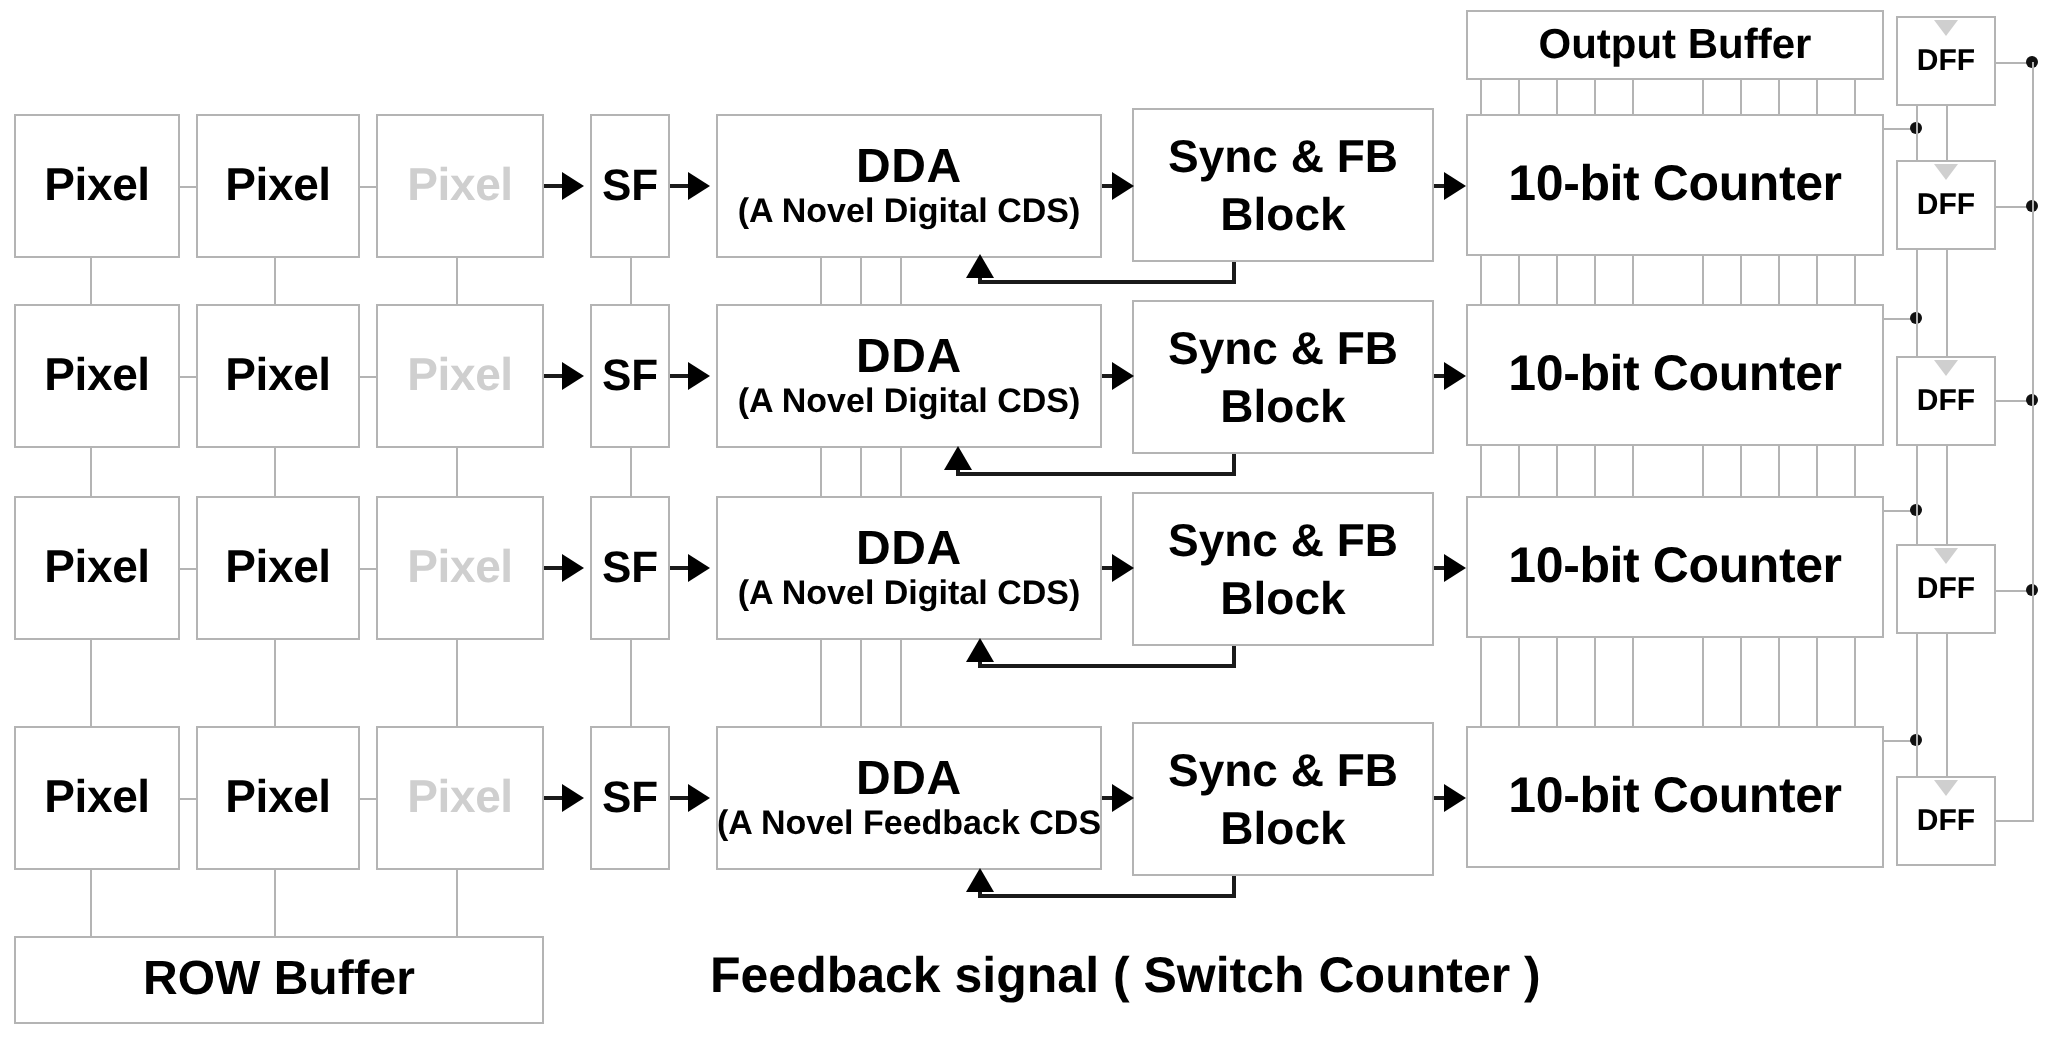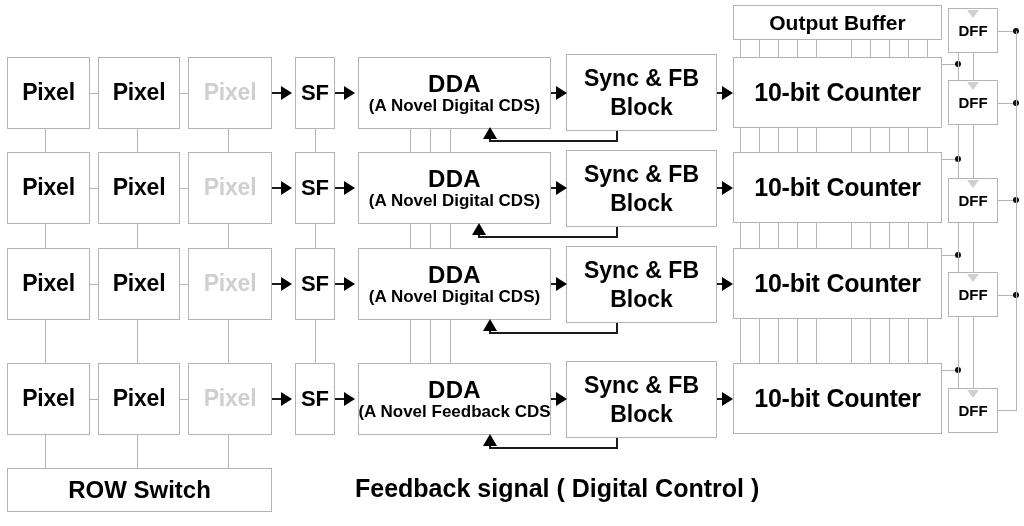--- a/index.html
+++ b/index.html
@@ -171,24 +171,24 @@
     <span class="t-dff">DFF</span>
   </div>
   <div class="chev" style="left:967px;top:274px;"></div>
 
   <div class="box" style="left:948px;top:388px;width:50px;height:45px;">
     <span class="t-dff">DFF</span>
   </div>
   <div class="chev" style="left:967px;top:390px;"></div>
 
   <div class="box" style="left:7px;top:468px;width:265px;height:44px;">
-    <span class="t-row">ROW Switch</span>
-  </div>
-
-  <div class="t-caption" style="left:355px;top:474px;">Feedback signal ( Digital Control )</div>
+    <span class="t-row">ROW Buffer</span>
+  </div>
+
+  <div class="t-caption" style="left:355px;top:474px;">Feedback signal ( Switch Counter )</div>
 
   <div>
 
     <div class="wh" style="left:90px;top:93px;width:8px;"></div>
     <div class="wh" style="left:180px;top:93px;width:8px;"></div>
     <div class="wh" style="left:90px;top:188px;width:8px;"></div>
     <div class="wh" style="left:180px;top:188px;width:8px;"></div>
     <div class="wh" style="left:90px;top:284px;width:8px;"></div>
     <div class="wh" style="left:180px;top:284px;width:8px;"></div>
     <div class="wh" style="left:90px;top:399px;width:8px;"></div>

